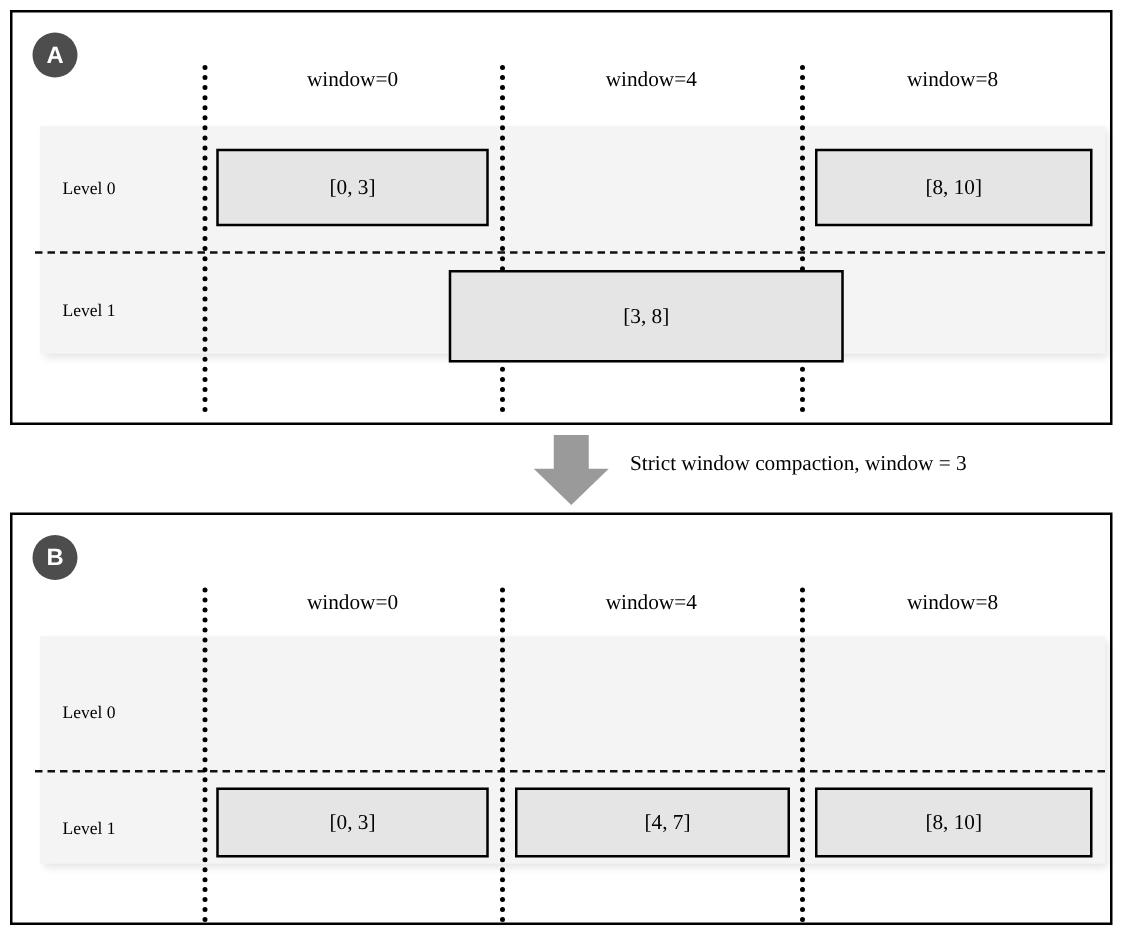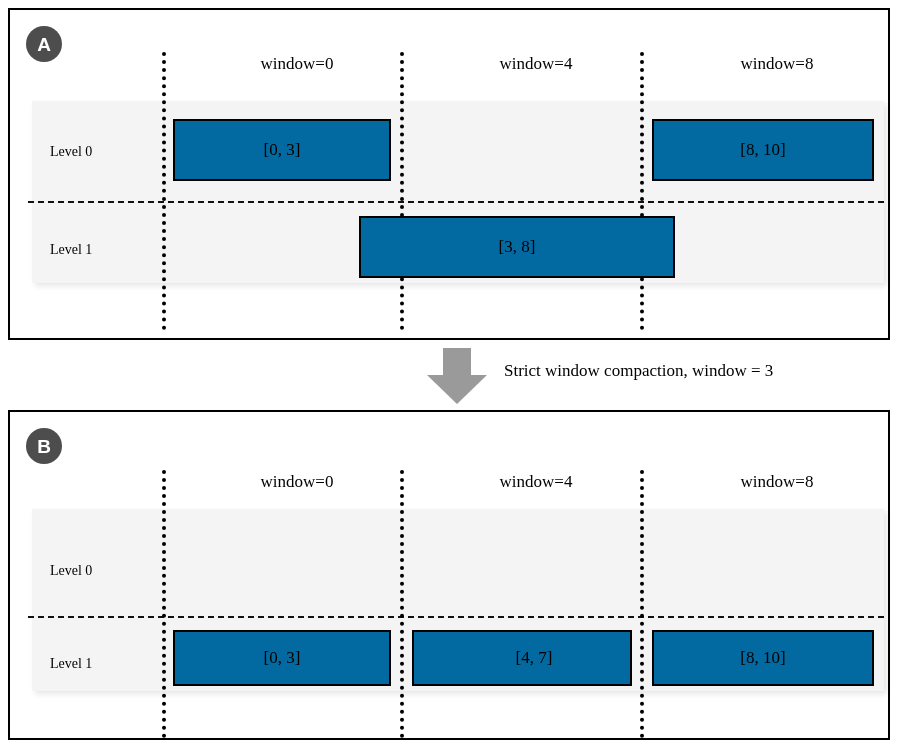--- a/index.html
+++ b/index.html
@@ -47,21 +47,20 @@
     line-height: 1;
   }
 
   
   .win-labels {
     position: absolute;
     left: 0;
     right: 0;
     height: 28px;
     font-size: 17px;
-    margin-left: 15px;
   }
   .win-label {
     position: absolute;
     top: 0;
     text-align: center;
     white-space: nowrap;
   }
 
   
   .band {
@@ -87,21 +86,21 @@
   
   .vline {
     position: absolute;
     width: 0;
     border-left: 4px dotted #000000;
   }
 
   
   .ibox {
     position: absolute;
-    background: #0369a1;
+    background: #e5e5e5;
     border: 2px solid #000000;
     box-sizing: border-box;
     display: flex;
     align-items: center;
     justify-content: center;
     font-size: 17px;
     white-space: nowrap;
   }
 
   
@@ -170,21 +169,21 @@
   <div class="vline" style="left:630px; top:42px; height:278px;"></div>
 
   <div class="ibox" style="left:163px; top:109px; width:218px; height:62px;">
     <span>[0, 3]</span>
   </div>
 
   <div class="ibox" style="left:642px; top:109px; width:222px; height:62px;">
     <span>[8, 10]</span>
   </div>
 
-  <div class="ibox" style="left:349px; top:206px; width:316px; height:62px;">
+  <div class="ibox" style="left:349px; top:206px; width:316px; height:74px;">
     <span>[3, 8]</span>
   </div>
 </div>
 
 <div id="transition">
   <div class="arrow">
     <div class="arrow-shaft"></div>
     <div class="arrow-head"></div>
   </div>
   <div class="transition-caption">Strict window compaction, window = 3</div>

